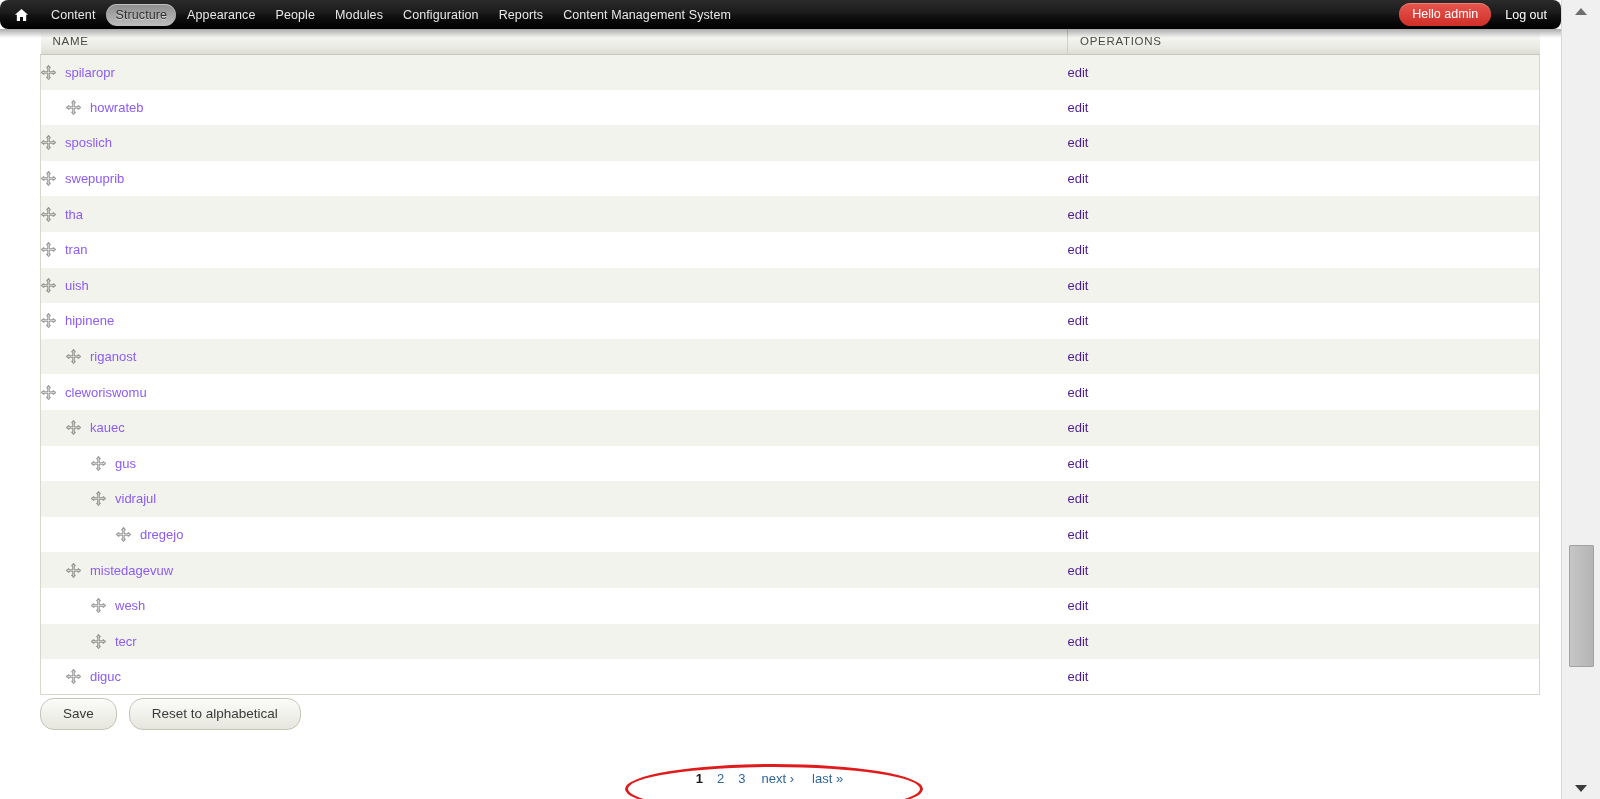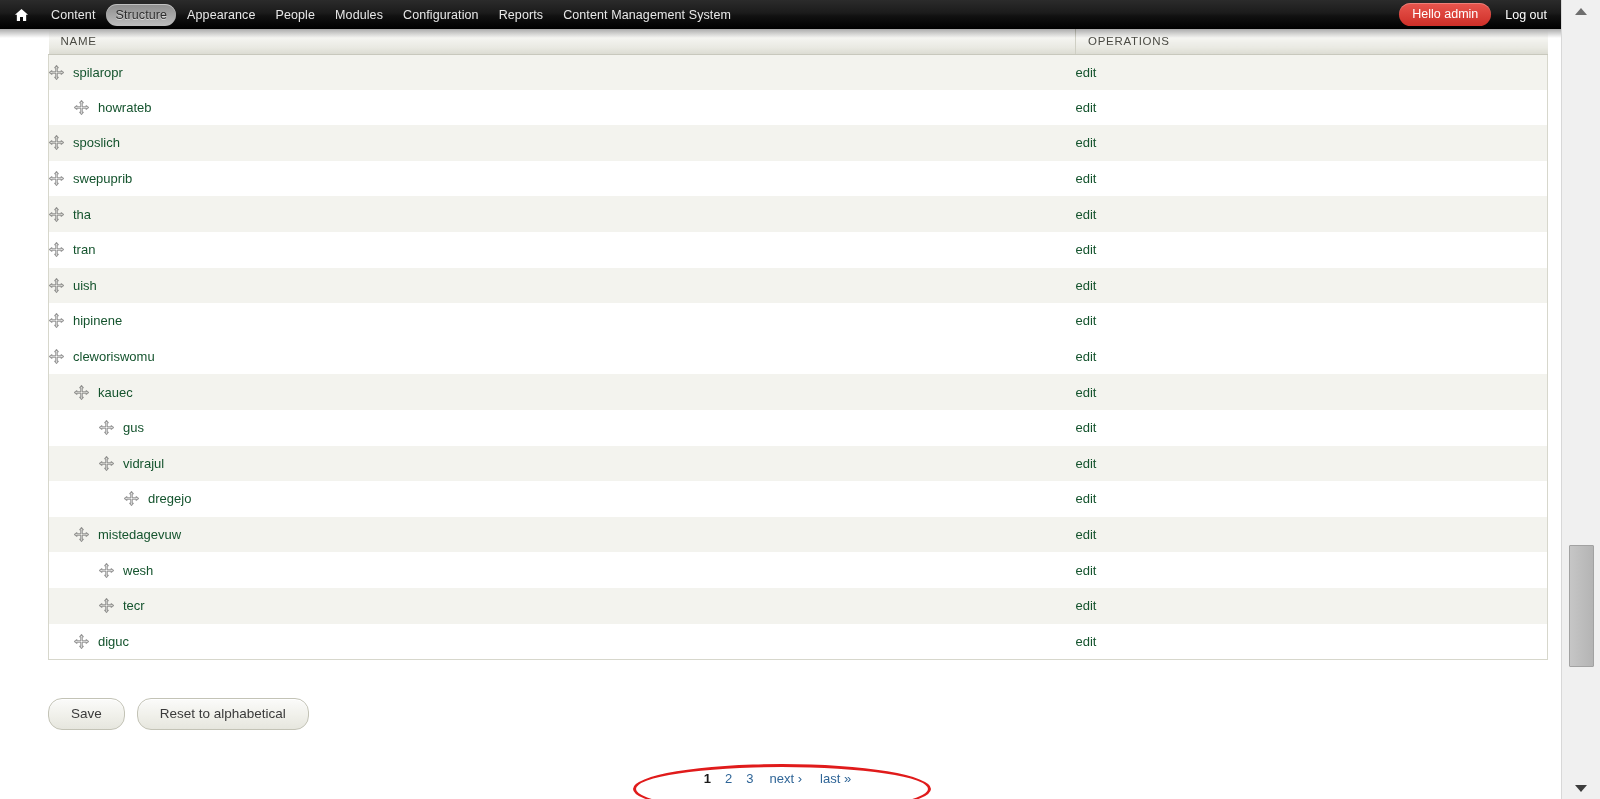--- a/index.html
+++ b/index.html
@@ -15,20 +15,21 @@
   #toolbar {
     position: absolute; top: 0; left: 0;
     width: 1561px; height: 29px;
     background: linear-gradient(to bottom, #2b2b2b 0%, #1b1b1b 45%, #111111 55%, #000000 100%);
     display: flex; align-items: center;
     padding: 0 8px 0 10px;
     color: #ffffff;
     font-size: 12.5px;
     white-space: nowrap;
     z-index: 20;
+    border-radius: 8px;
   }
   #toolbar .home-icon {
     display: inline-flex; align-items: center; justify-content: center;
     width: 22px; height: 22px; margin-right: 10px;
     cursor: pointer;
   }
   .tb-item {
     color: #e8e8e8;
     padding: 4px 9px;
     border-radius: 12px;
@@ -63,21 +64,21 @@
   
   #toolbar-shadow {
     position: absolute; top: 29px; left: 0;
     width: 1561px; height: 9px;
     background: linear-gradient(to bottom, rgba(0,0,0,.33), rgba(0,0,0,0));
     z-index: 19; pointer-events: none;
   }
 
   
   #page {
-    position: absolute; top: 29px; left: 8px;
+    position: absolute; top: 29px; left: 0;
     width: 1561px; height: 608px;
     background: #ffffff;
   }
 
   
   #order-table {
     position: absolute;
     left: 40px; top: 0px;
     width: 1500px;
     border-collapse: collapse;
@@ -113,28 +114,28 @@
   .name-cell { padding-left: 12px; }
   .name-inner { display: flex; align-items: center; }
   .drag-handle {
     flex: 0 0 auto;
     width: 15px; height: 15px;
     margin-right: 9px;
     cursor: move;
     opacity: .62;
   }
   .term-link {
-    color: #14532d;
+    color: #8b5cf6;
     text-decoration: none;
     font-size: 13px;
     cursor: pointer;
   }
   .ops-cell { padding-left: 12px; }
   .edit-link {
-    color: #14532d; text-decoration: none; font-size: 13px; cursor: pointer;
+    color: #4c1d95; text-decoration: none; font-size: 13px; cursor: pointer;
   }
 
   
   .indent { flex: 0 0 auto; display: inline-block; width: 25px; height: 1px; }
 
   
   #form-actions {
     position: absolute;
     left: 40px; top: 669px;
     display: flex; align-items: center; gap: 12px;
@@ -336,20 +337,32 @@
           <td class="name-cell">
             <div class="name-inner">
               <span class="drag-handle"><svg width="15" height="15" viewBox="0 0 16 16" aria-hidden="true">
                   <path d="M8 0.5 L10 3 L8.8 3 L8.8 7.2 L13 7.2 L13 6 L15.5 8 L13 10 L13 8.8 L8.8 8.8 L8.8 13 L10 13 L8 15.5 L6 13 L7.2 13 L7.2 8.8 L3 8.8 L3 10 L0.5 8 L3 6 L3 7.2 L7.2 7.2 L7.2 3 L6 3 Z" fill="none" stroke="#585858" stroke-width="1.1" stroke-linejoin="round"></path>
                 </svg></span>
               <a class="term-link">hipinene</a>
             </div>
           </td>
           <td class="ops-cell"><a class="edit-link">edit</a></td>
         </tr>
+        <tr class="odd">
+          <td class="name-cell">
+            <div class="name-inner">
+              <span class="indent"></span>
+              <span class="drag-handle"><svg width="15" height="15" viewBox="0 0 16 16" aria-hidden="true">
+                  <path d="M8 0.5 L10 3 L8.8 3 L8.8 7.2 L13 7.2 L13 6 L15.5 8 L13 10 L13 8.8 L8.8 8.8 L8.8 13 L10 13 L8 15.5 L6 13 L7.2 13 L7.2 8.8 L3 8.8 L3 10 L0.5 8 L3 6 L3 7.2 L7.2 7.2 L7.2 3 L6 3 Z" fill="none" stroke="#585858" stroke-width="1.1" stroke-linejoin="round"></path>
+                </svg></span>
+              <a class="term-link">riganost</a>
+            </div>
+          </td>
+          <td class="ops-cell"><a class="edit-link">edit</a></td>
+        </tr>
         <tr class="even">
           <td class="name-cell">
             <div class="name-inner">
               <span class="drag-handle"><svg width="15" height="15" viewBox="0 0 16 16" aria-hidden="true">
                   <path d="M8 0.5 L10 3 L8.8 3 L8.8 7.2 L13 7.2 L13 6 L15.5 8 L13 10 L13 8.8 L8.8 8.8 L8.8 13 L10 13 L8 15.5 L6 13 L7.2 13 L7.2 8.8 L3 8.8 L3 10 L0.5 8 L3 6 L3 7.2 L7.2 7.2 L7.2 3 L6 3 Z" fill="none" stroke="#585858" stroke-width="1.1" stroke-linejoin="round"></path>
                 </svg></span>
               <a class="term-link">cleworiswomu</a>
             </div>
           </td>
           <td class="ops-cell"><a class="edit-link">edit</a></td>

